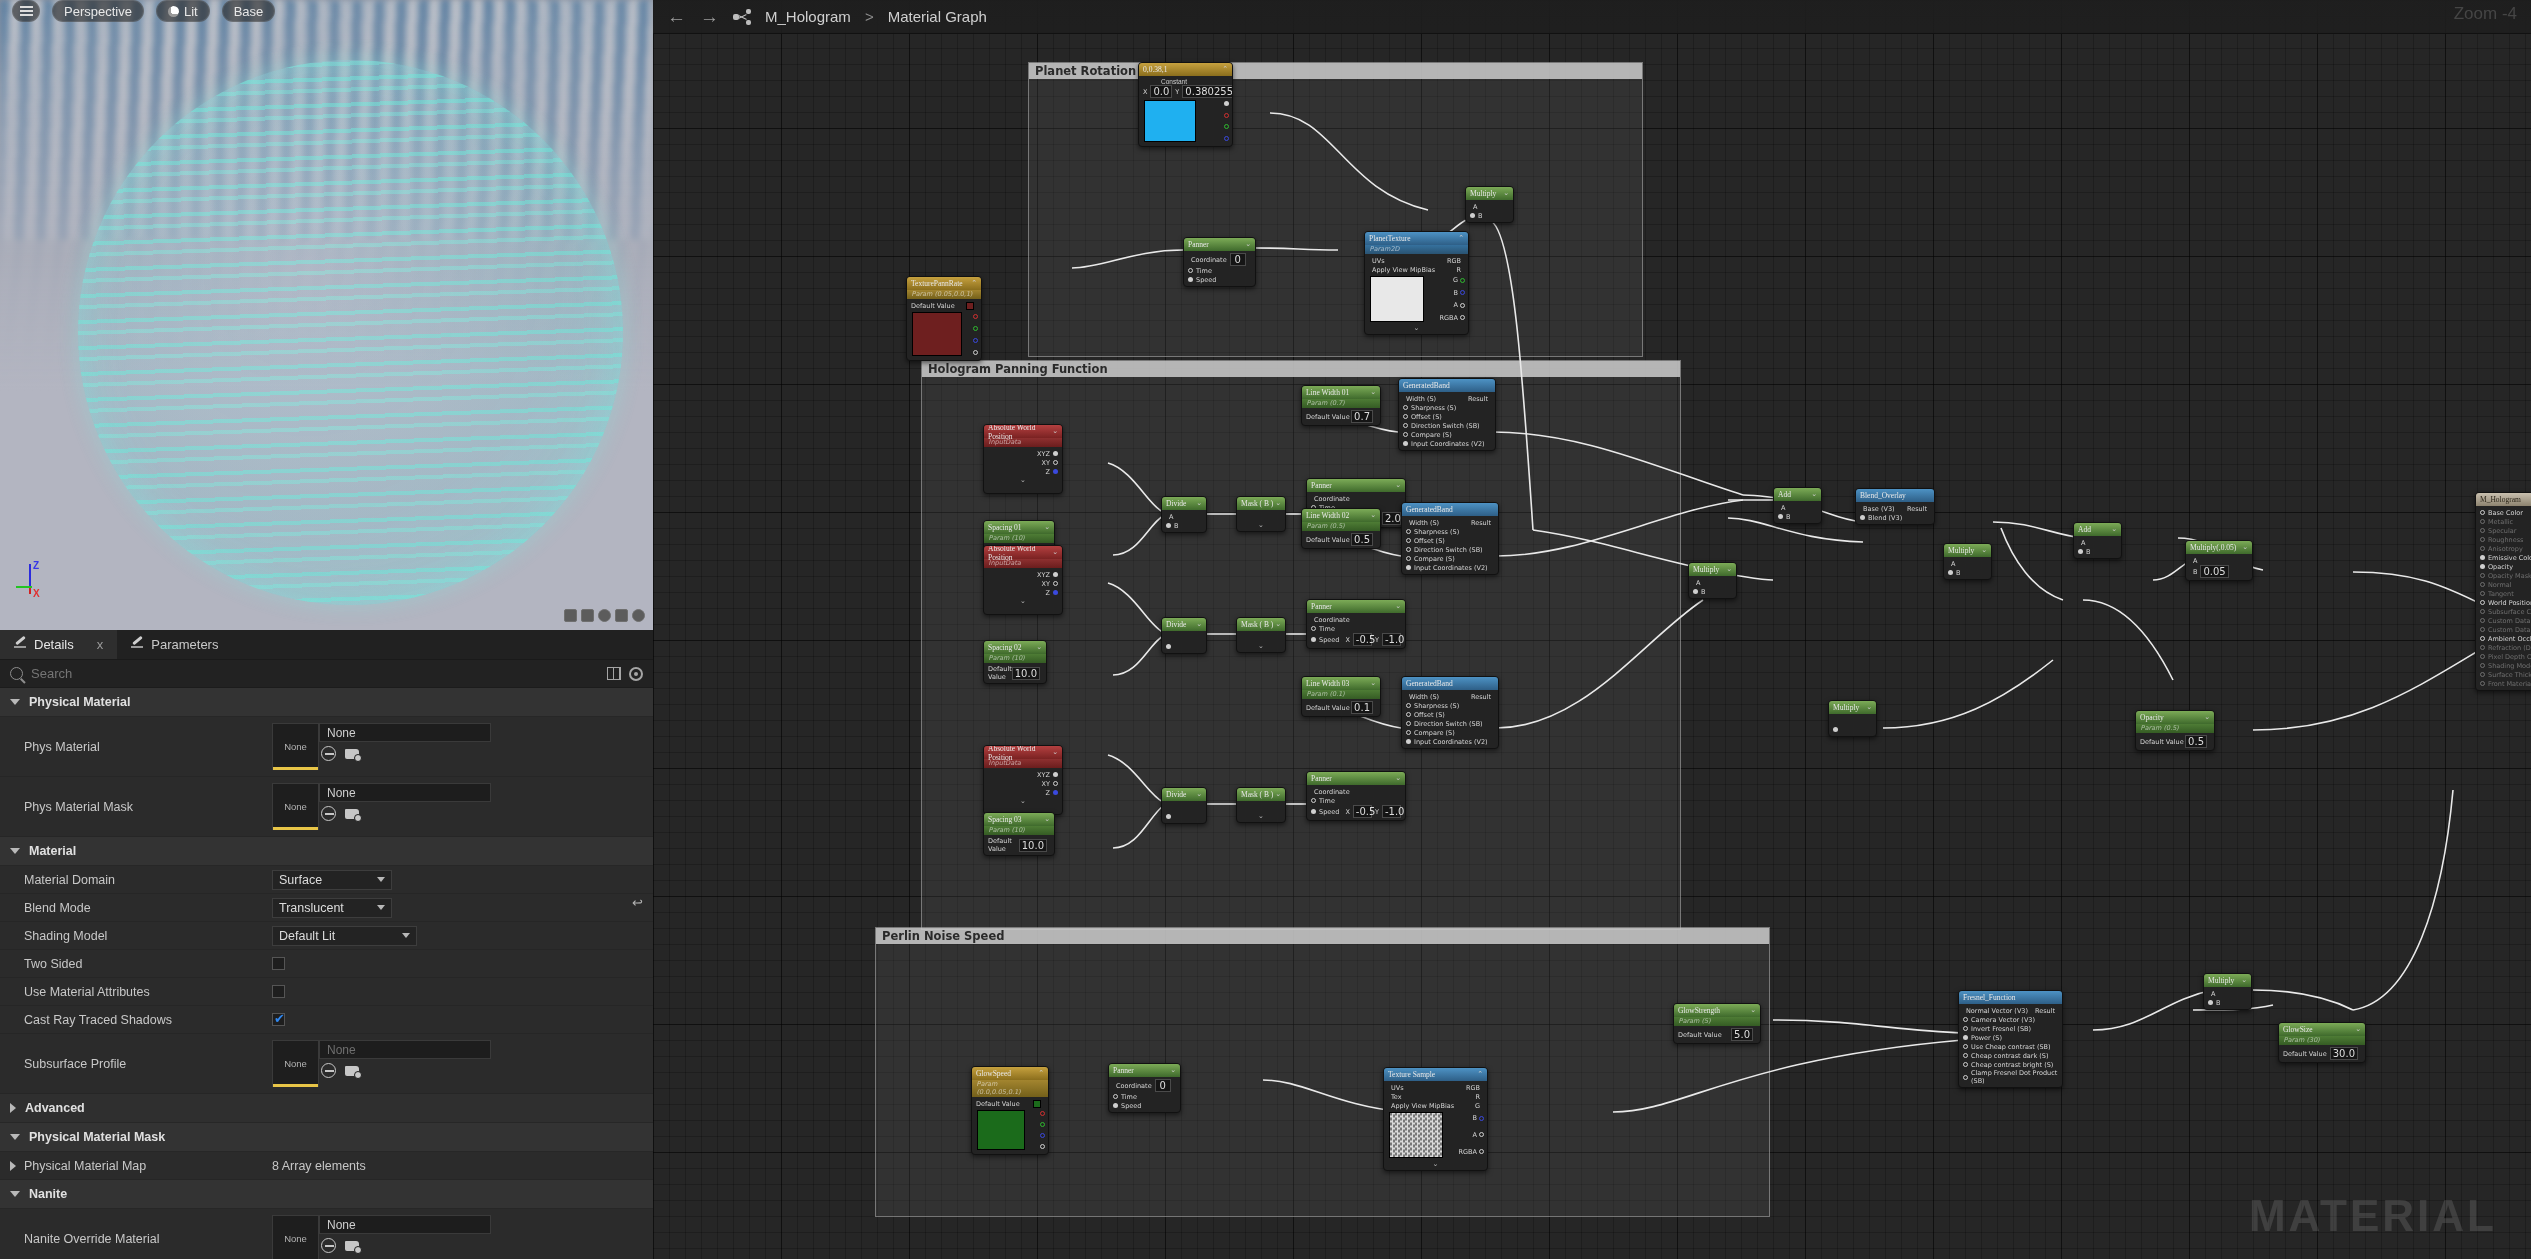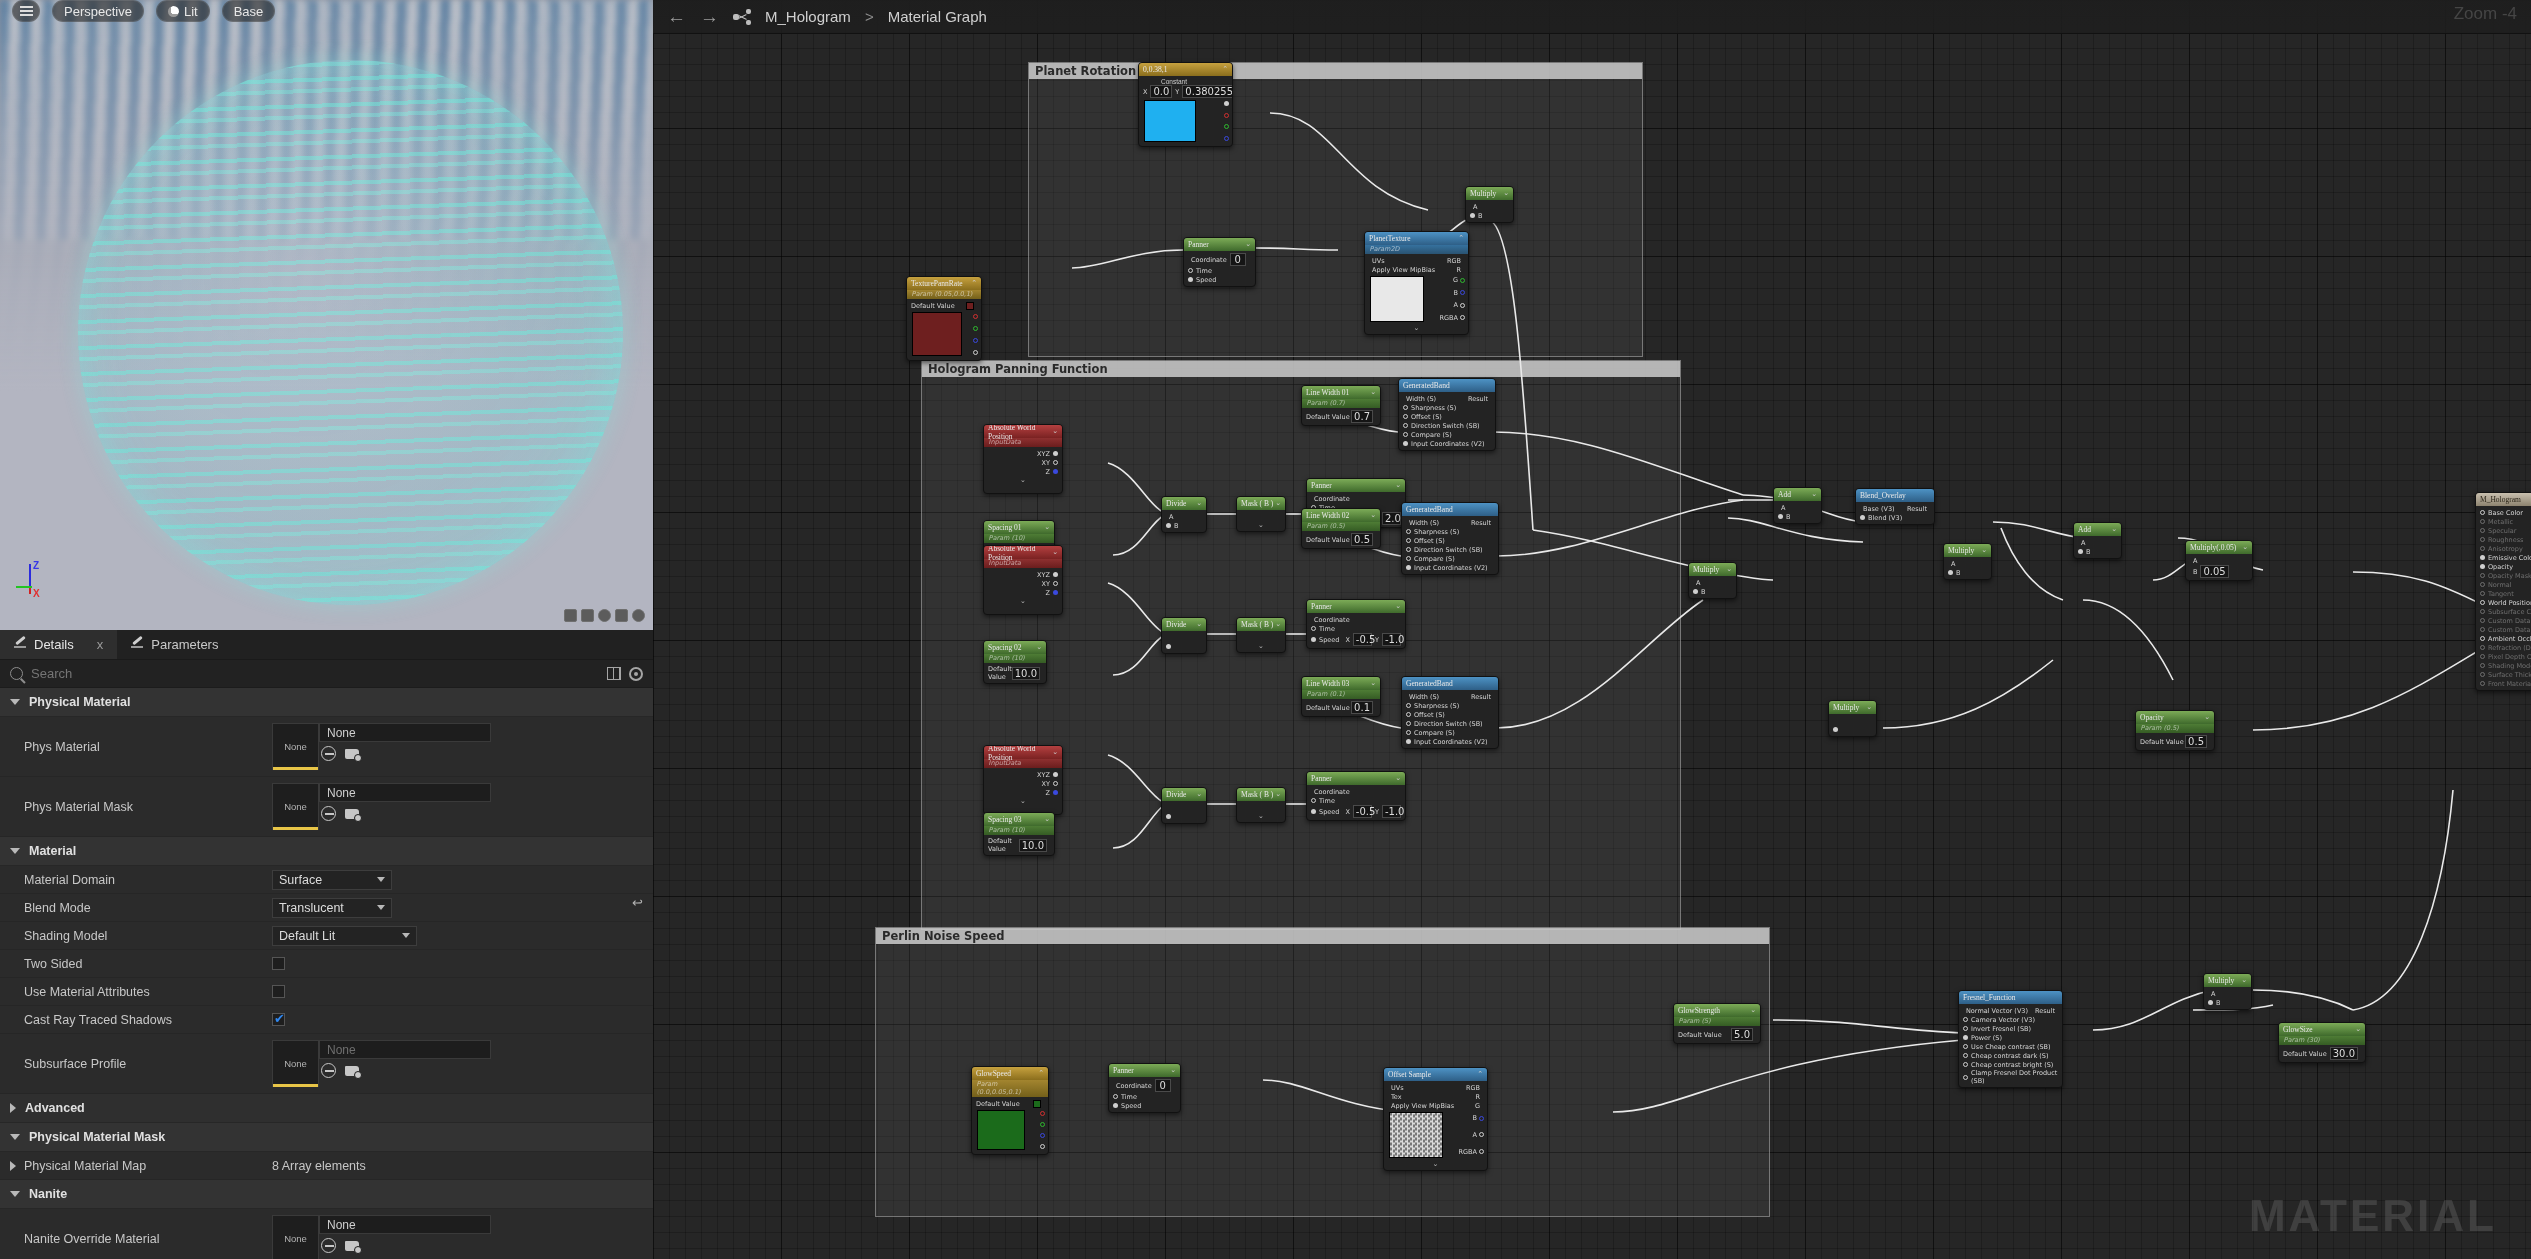--- a/index.html
+++ b/index.html
@@ -1337,21 +1337,21 @@
             </div>
           <div class="pin">
               <span class="dot"></span>
               <span>Speed</span>
             </div>
         </div>
       </div>
 
       <div class="node" style="left:730px;top:1067px;width:105px;">
         <div class="hdr blue">
-            <span>Offset Sample</span>
+            <span>Texture Sample</span>
             <span class="caret">⌃</span>
           </div>
         <div class="body">
           <div class="pinrow">
               <span class="lft">
                 <span class="dot"></span>
                 <span>UVs</span>
               </span>
               <span class="rgt">
                 <span>RGB</span>

